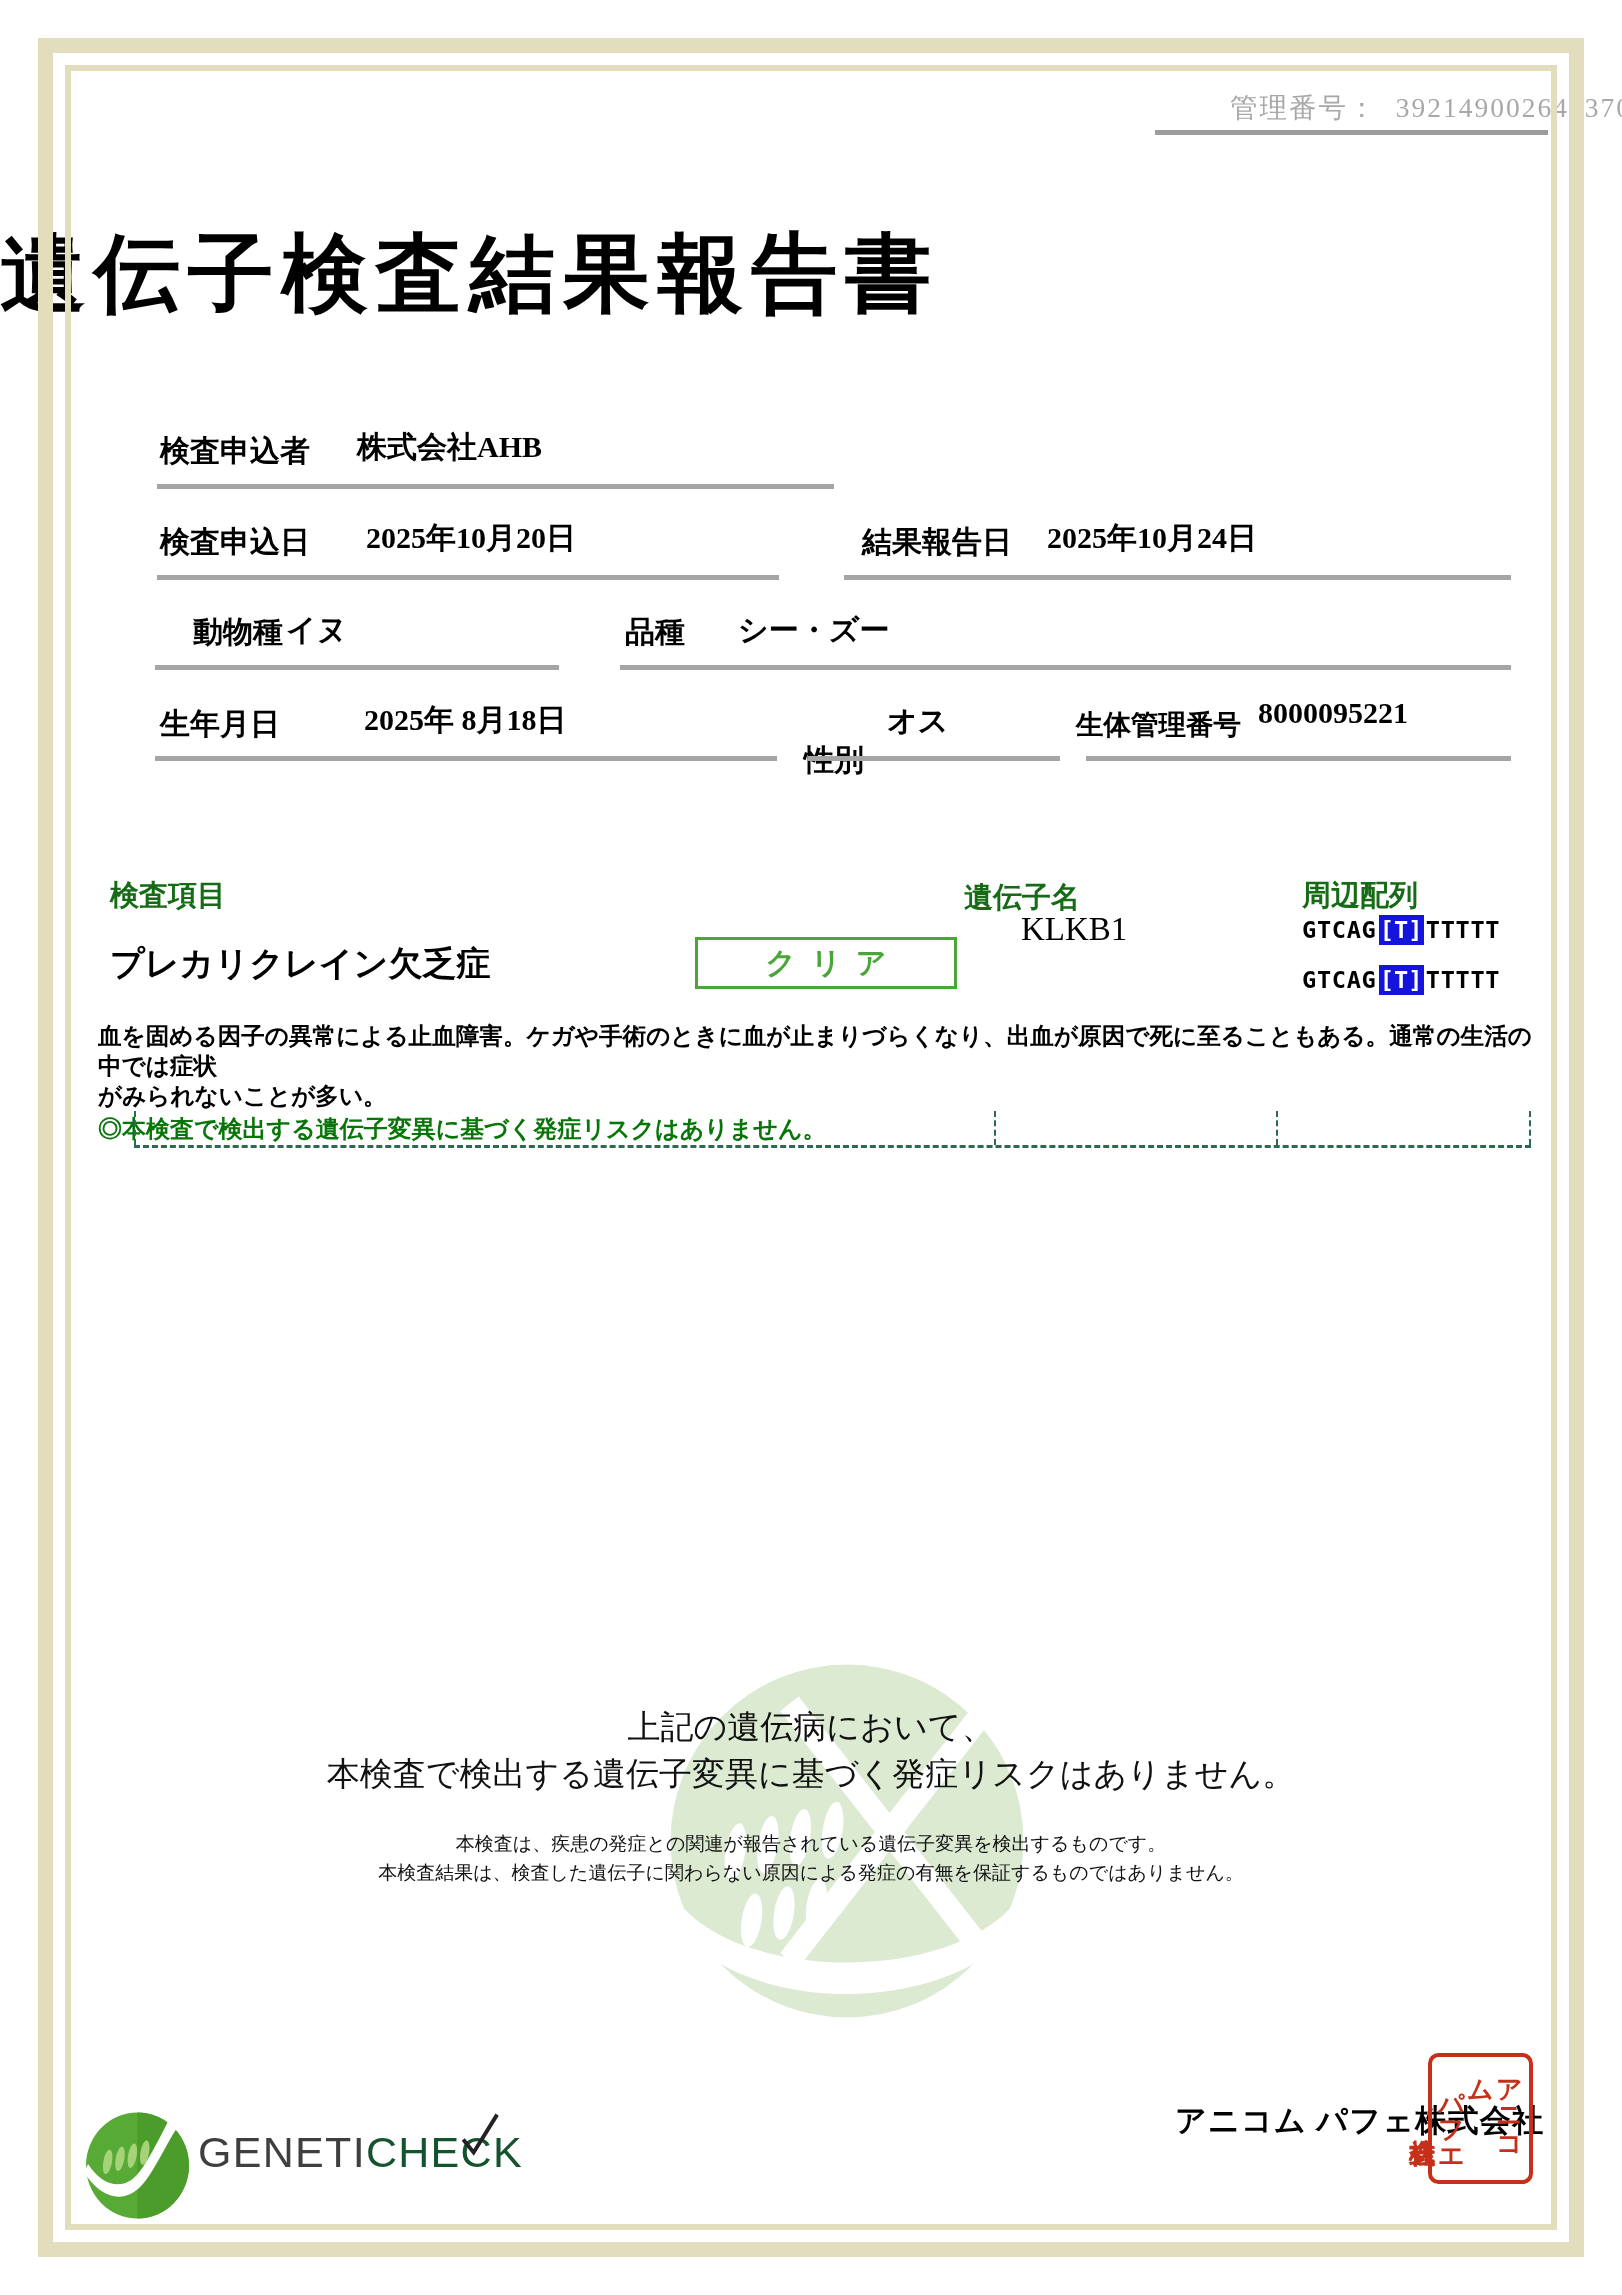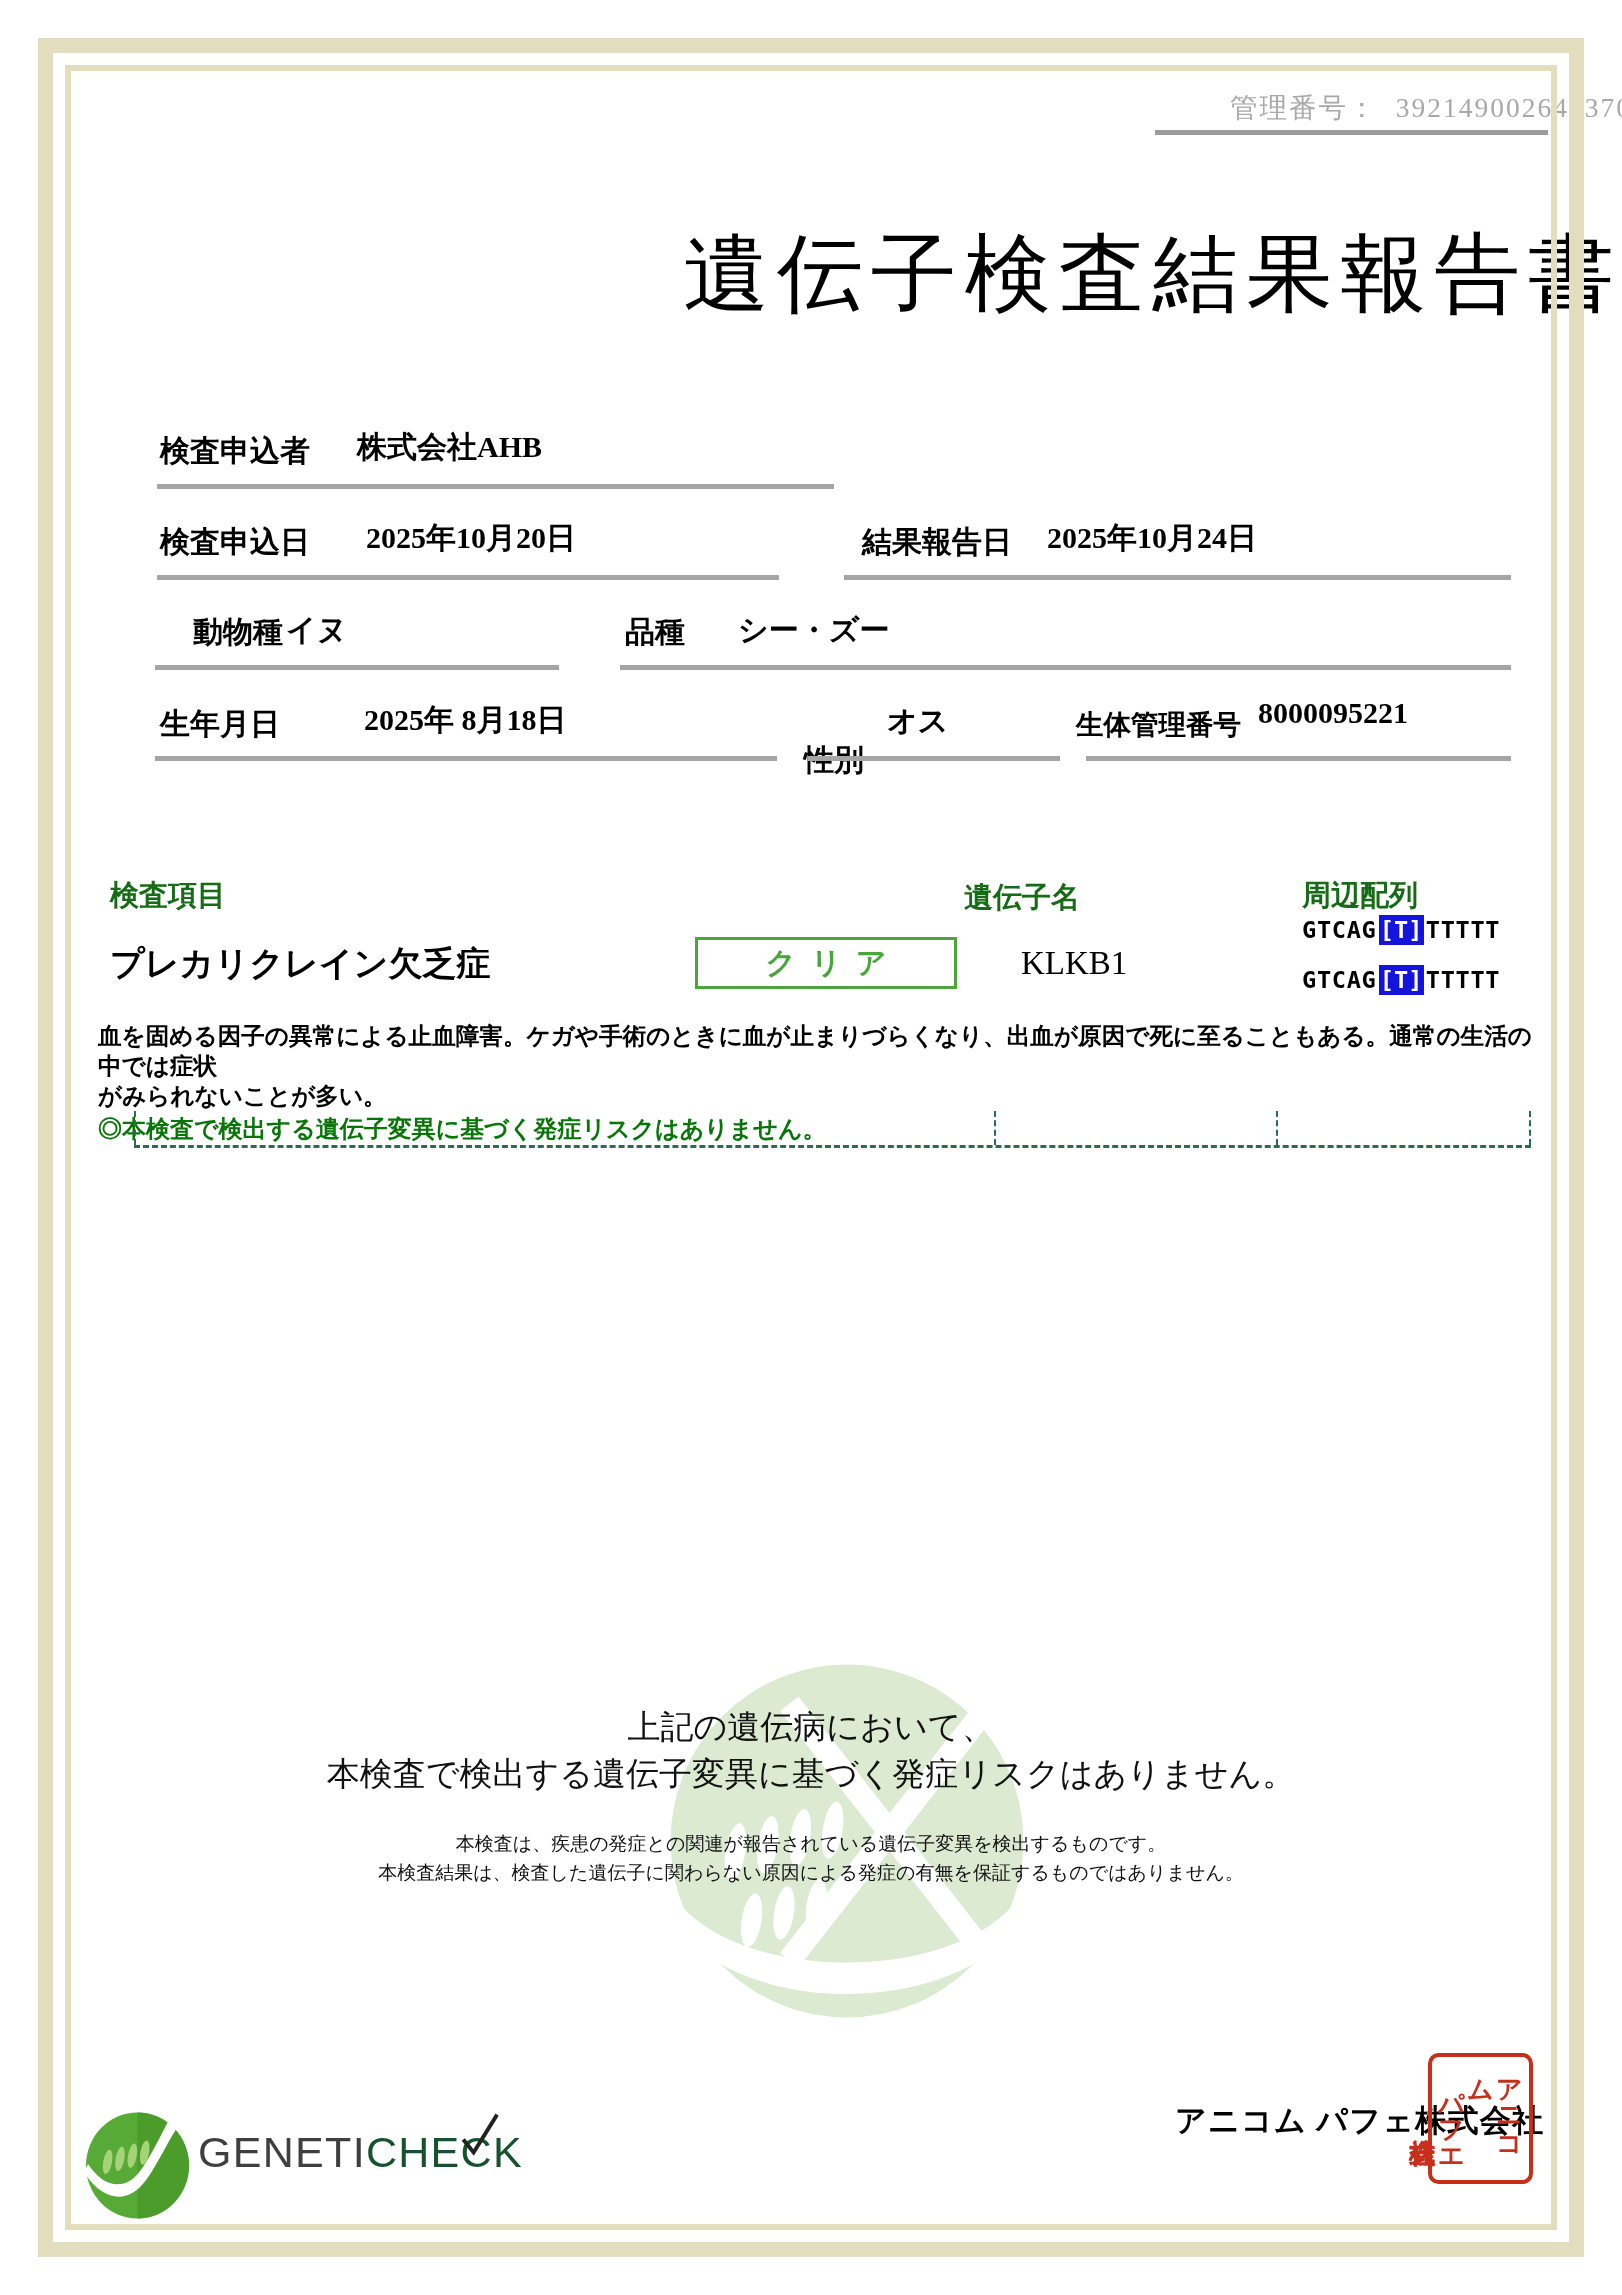--- a/index.html
+++ b/index.html
@@ -17,22 +17,22 @@
   .frame-inner{position:absolute;top:65px;left:65px;right:65px;bottom:65px;
     border:6.5px solid #e2ddbd;pointer-events:none;z-index:3;}
 
   
   .mgmt{top:90px;left:1230px;width:327px;font-size:27.5px;color:#a8a8a8;
     letter-spacing:2px;white-space:nowrap;}
   .mgmt .num{margin-left:18.3px;}
   .mgmt-line{top:130px;left:1155px;width:393px;height:4.6px;background:#9c9c9c;}
 
   
-  .title{top:216px;left:0;width:100%;text-align:right;font-size:86px;
-    font-weight:400;letter-spacing:7.9px;white-space:nowrap;}
+  .title{top:216px;left:0;width:100%;text-align:left;font-size:86px;
+    font-weight:700;letter-spacing:7.9px;white-space:nowrap;}
 
   
   .flabel{font-size:30px;font-weight:bold;white-space:nowrap;}
   .fvalue{font-size:30px;font-weight:bold;white-space:nowrap;}
   .uline{height:4.6px;background:#a5a5a5;}
 
   
   .ghead{font-size:29px;font-weight:bold;color:#166b16;white-space:nowrap;}
   .item-name{font-size:34px;font-weight:bold;white-space:nowrap;}
   .status-box{top:937px;left:695px;width:262px;height:52px;box-sizing:border-box;
@@ -134,21 +134,21 @@
 <div class="abs uline" style="top:756px;left:1086px;width:425px;"></div>
 
 <div class="abs ghead" style="top:876px;left:110px;">検査項目</div>
 <div class="abs ghead" style="top:878px;left:964px;">遺伝子名</div>
 <div class="abs ghead" style="top:876px;left:1302px;">周辺配列</div>
 
 <div class="abs item-name" style="top:941px;left:110px;">プレカリクレイン欠乏症</div>
 <div class="abs status-box">
   <span>クリア</span>
 </div>
-<div class="abs gene" style="top:945px;left:1021px;">KLKB1</div>
+<div class="abs gene" style="top:911px;left:1021px;">KLKB1</div>
 
 <div class="abs seq mono" style="top:916px;left:1302px;">
   <span>GTCAG</span><span class="mut">[T]</span><span>TTTTT</span>
 </div>
 <div class="abs seq mono" style="top:966px;left:1302px;">
   <span>GTCAG</span><span class="mut">[T]</span><span>TTTTT</span>
 </div>
 
 <div class="abs desc">
   <div>血を固める因子の異常による止血障害。ケガや手術のときに血が止まりづらくなり、出血が原因で死に至ることもある。通常の生活の中では症状</div>

